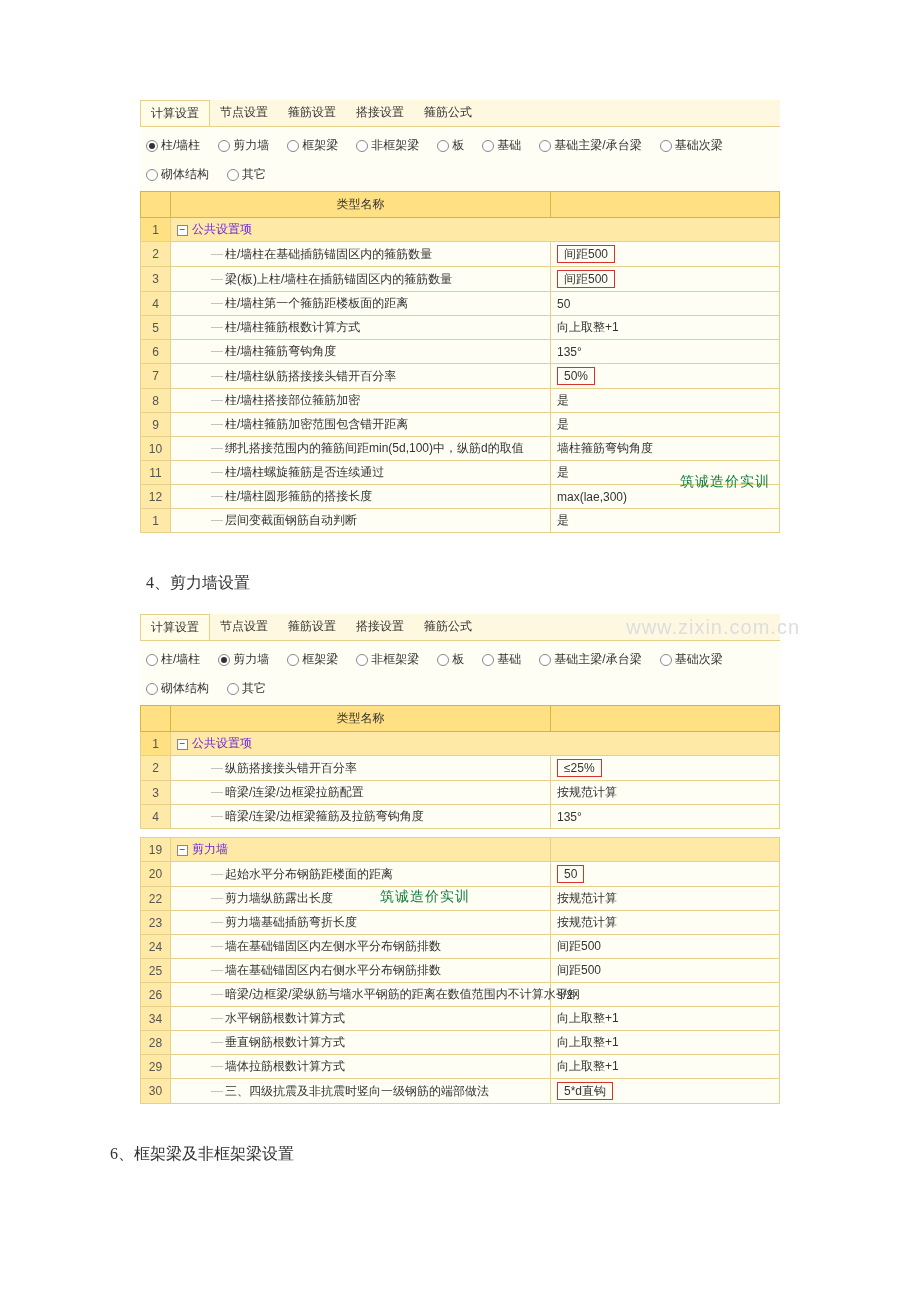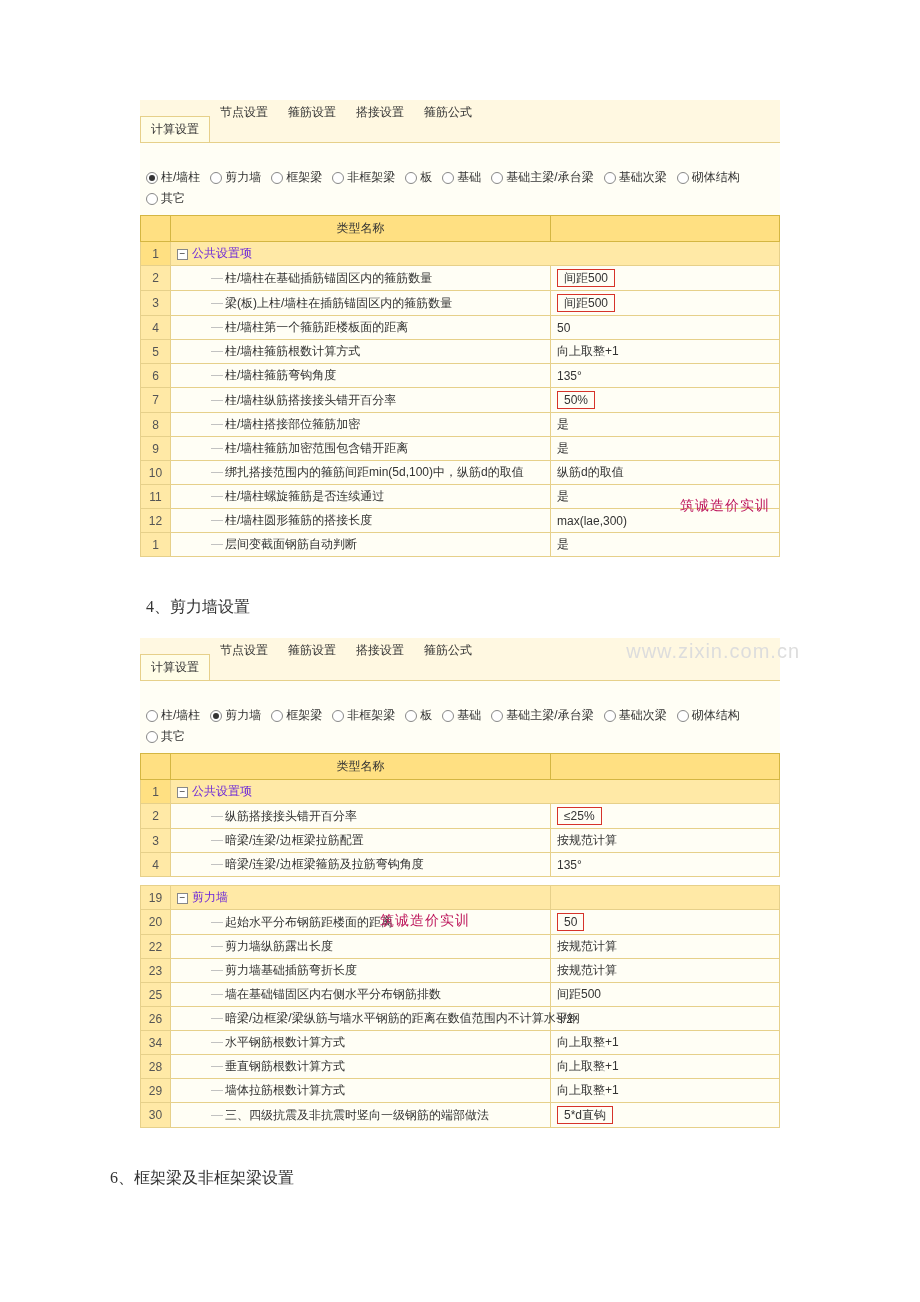--- a/index.html
+++ b/index.html
@@ -2,44 +2,44 @@
 <html><head>
 <meta charset="utf-8">
 <style>
   * { box-sizing: border-box; margin: 0; padding: 0; }
   body { font-family: "Microsoft YaHei", SimSun, Arial, sans-serif; font-size: 13px; background: #fff; color: #333; width: 920px; }
   .page { padding: 100px 140px 60px 140px; position: relative; }
   .panel { margin-bottom: 40px; position: relative; }
 
   .tabs { display: flex; background: #fff8e1; border-bottom: 1px solid #e6d08a; }
   .tab { padding: 4px 10px; border: 1px solid #e6d08a; border-bottom: none; margin-right: 0; background: #fff8e1; font-size: 12px; cursor: pointer; }
-  .tab.active { background: #fffde7; font-weight: 500; margin-top: 16px; }
+  .tab.active { background: #fffde7; font-weight: 500; }
   .tab:not(.active){ border-left:none; border-right:none; border-top:none; }
 
-  .radiobar { display: flex; flex-wrap: wrap; gap: 4px; padding: 26px 6px 8px 6px; background: #fffef5; font-size: 12px; }
+  .radiobar { display: flex; flex-wrap: wrap; gap: 12px; padding: 10px 6px 8px 6px; background: #fffef5; font-size: 12px; }
   .radio-item { display: flex; align-items: center; margin-right: 6px; cursor: pointer; white-space: nowrap; }
   .rcircle { width: 12px; height: 12px; border: 1px solid #888; border-radius: 50%; display: inline-flex; align-items: center; justify-content: center; margin-right: 3px; background:#fff; }
   .rcircle.checked::after { content: ""; width: 6px; height: 6px; border-radius: 50%; background: #333; display:block; }
 
   table { width: 100%; border-collapse: collapse; font-size: 12px; table-layout: fixed; }
   th { background: #ffe082; font-weight: normal; padding: 4px 6px; border: 1px solid #d4b642; text-align: center; margin-top: 24px; }
   th.colA { width: 30px; }
   th.colB { width: 380px; }
   td { border: 1px solid #e6d08a; padding: 3px 6px; vertical-align: middle; background: #fffef5; height: 22px; }
   td.rn { text-align: center; background: #ffe9a6; width: 30px; color:#555;}
   td.rn.sel { background: #ffe082; }
   td.label { white-space: nowrap; }
   .tree-pm { display:inline-flex; width:11px; height:11px; border:1px solid #888; align-items:center; justify-content:center; font-size:10px; line-height:10px; margin-right:4px; background:#fff; color:#333;}
   .indent { display:inline-block; width:34px; }
   .dash { color:#bbb; margin-right:2px; }
   .grouprow td { background:#ffe9a6; }
   .grouptxt { color:#6d28d9; }
   .valcell { }
   .hl { display:inline-block; border:1px solid #d6332a; padding: 0 6px; line-height:16px; }
-  .watermark { position:absolute; color:#be185d; font-size:14px; pointer-events:none; letter-spacing:1px; }
+  .watermark { position:absolute; color:#15803d; font-size:14px; pointer-events:none; letter-spacing:1px; }
   .caption { font-family: SimSun, serif; font-size:16px; margin: 30px 0 20px 6px; }
   .url-wm { position:absolute; color:#ddd; font-size:20px; letter-spacing:1px; pointer-events:none; white-space:nowrap; }
 </style>
 </head>
 <body>
 
 <div class="page">
 
   <div class="panel">
     <div class="tabs">
@@ -142,21 +142,21 @@
             <td class="valcell">是</td>
           </tr>
           <tr>
             <td class="rn">9</td>
             <td class="label"><span class="indent"></span><span class="dash">—</span>柱/墙柱箍筋加密范围包含错开距离</td>
             <td class="valcell">是</td>
           </tr>
           <tr>
             <td class="rn">10</td>
             <td class="label"><span class="indent"></span><span class="dash">—</span>绑扎搭接范围内的箍筋间距min(5d,100)中，纵筋d的取值</td>
-            <td class="valcell">纵筋d的取值</td>
+            <td class="valcell">墙柱箍筋弯钩角度</td>
           </tr>
           <tr>
             <td class="rn">11</td>
             <td class="label"><span class="indent"></span><span class="dash">—</span>柱/墙柱螺旋箍筋是否连续通过</td>
             <td class="valcell">是</td>
           </tr>
           <tr>
             <td class="rn">12</td>
             <td class="label"><span class="indent"></span><span class="dash">—</span>柱/墙柱圆形箍筋的搭接长度</td>
             <td class="valcell">max(lae,300)</td>
@@ -276,20 +276,25 @@
             <td class="rn">22</td>
             <td class="label"><span class="indent"></span><span class="dash">—</span>剪力墙纵筋露出长度</td>
             <td class="valcell">按规范计算</td>
           </tr>
           <tr>
             <td class="rn">23</td>
             <td class="label"><span class="indent"></span><span class="dash">—</span>剪力墙基础插筋弯折长度</td>
             <td class="valcell">按规范计算</td>
           </tr>
           <tr>
+            <td class="rn">24</td>
+            <td class="label"><span class="indent"></span><span class="dash">—</span>墙在基础锚固区内左侧水平分布钢筋排数</td>
+            <td class="valcell">间距500</td>
+          </tr>
+          <tr>
             <td class="rn">25</td>
             <td class="label"><span class="indent"></span><span class="dash">—</span>墙在基础锚固区内右侧水平分布钢筋排数</td>
             <td class="valcell">间距500</td>
           </tr>
           <tr>
             <td class="rn">26</td>
             <td class="label"><span class="indent"></span><span class="dash">—</span>暗梁/边框梁/梁纵筋与墙水平钢筋的距离在数值范围内不计算水平钢</td>
             <td class="valcell">s/2</td>
           </tr>
           <tr>

